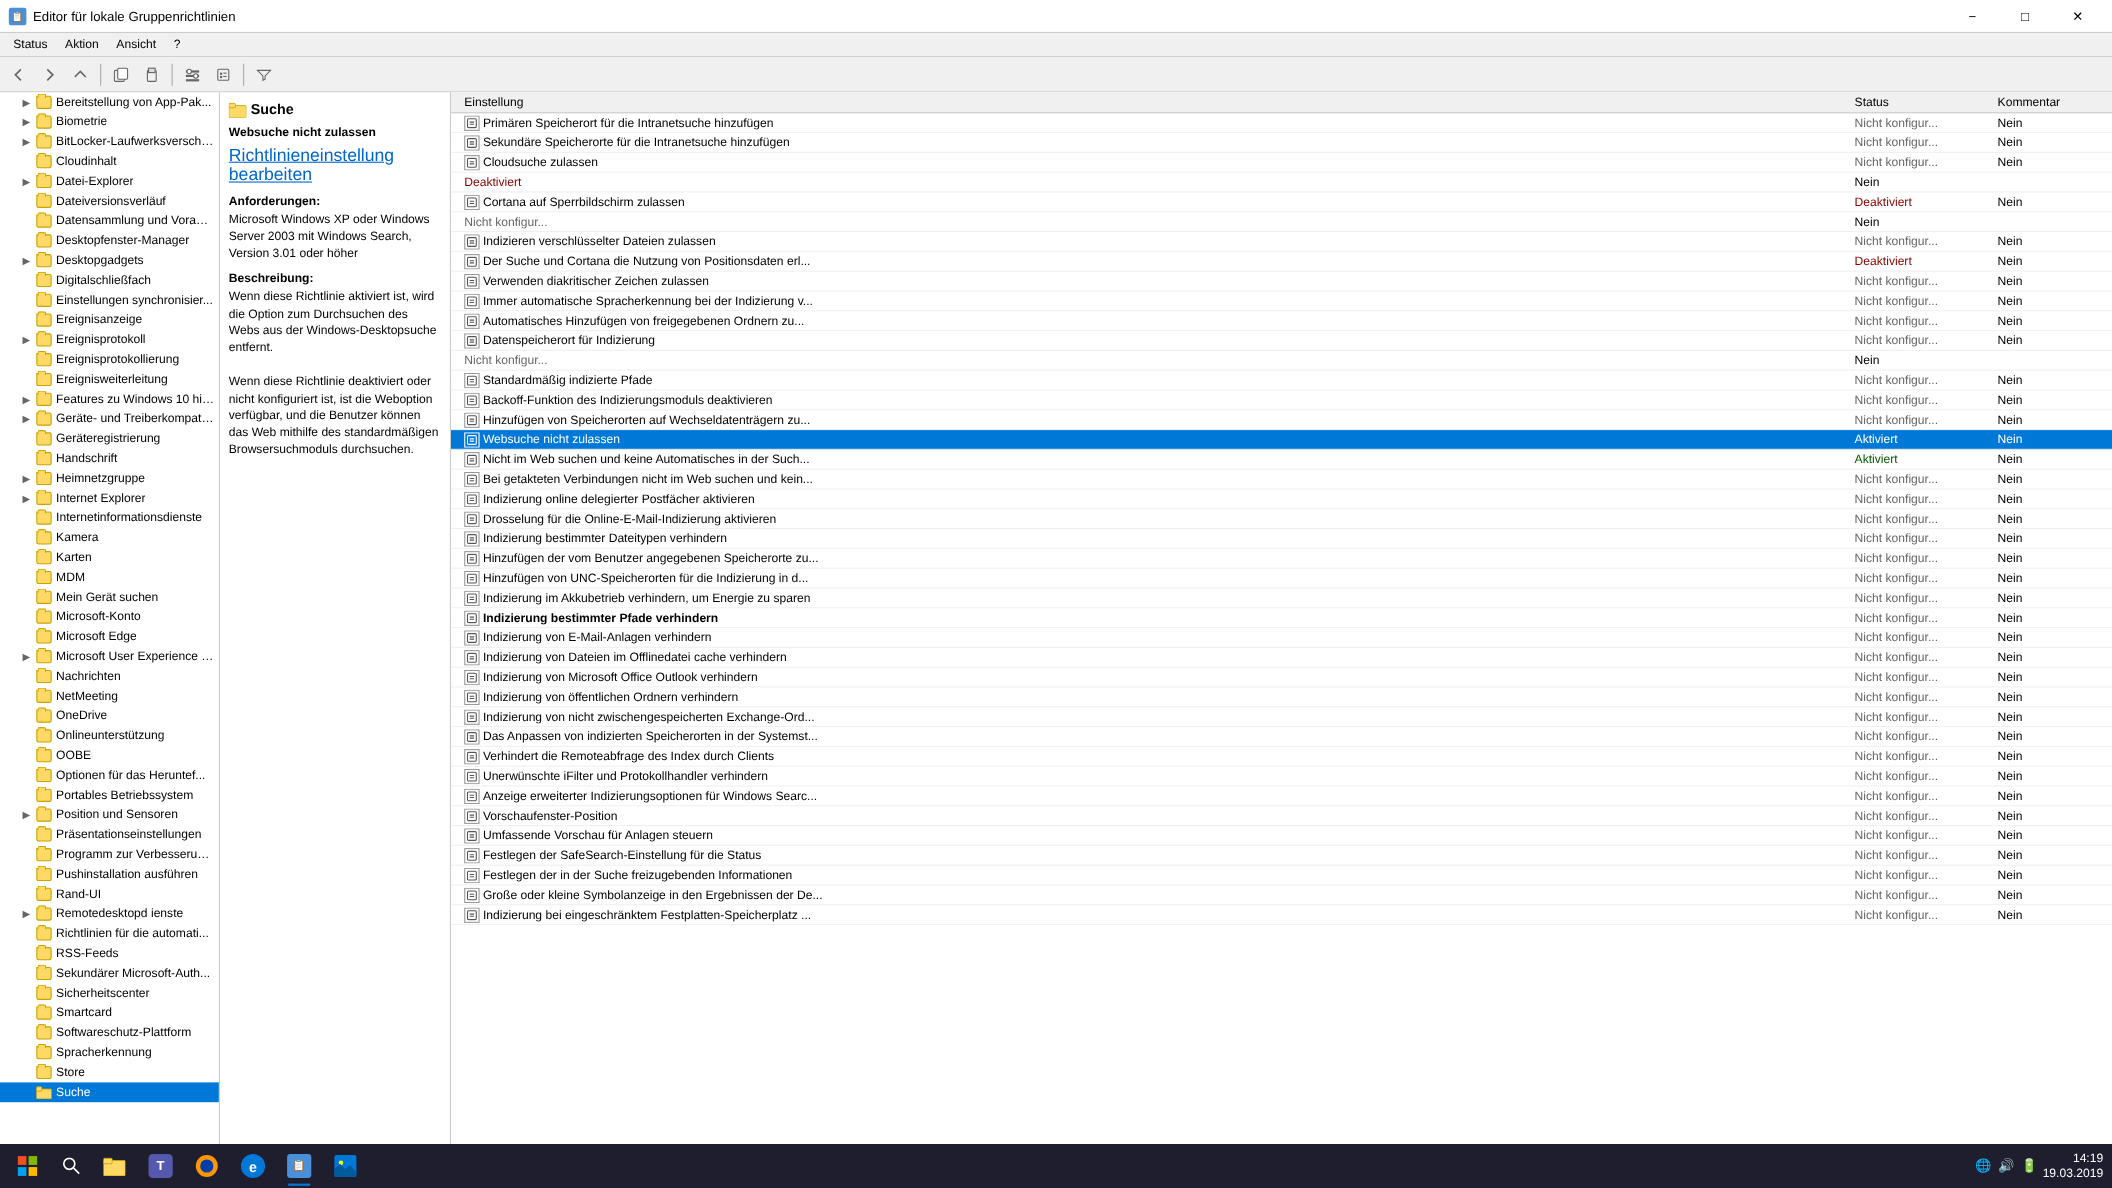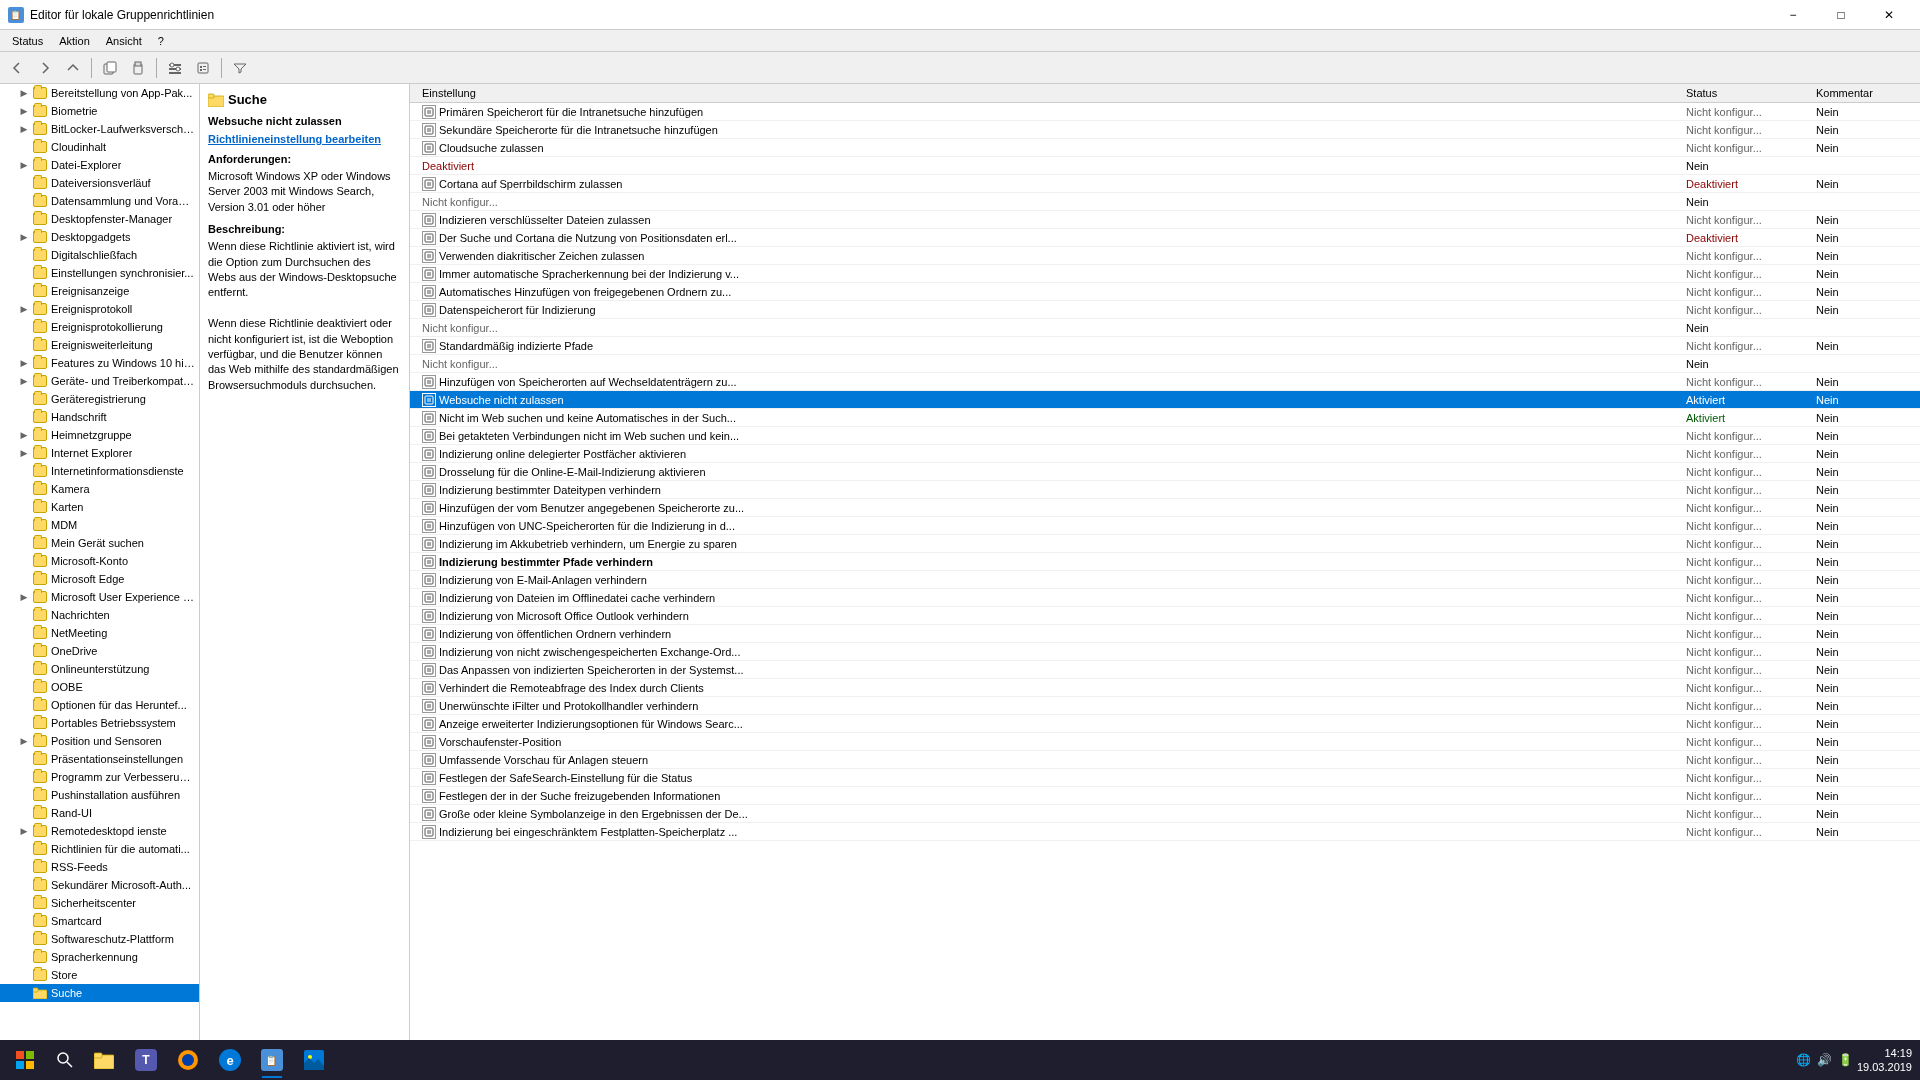--- a/index.html
+++ b/index.html
@@ -116,21 +116,21 @@
     }
     .middle-header {
       font-size: 13px;
       font-weight: bold;
       margin-bottom: 8px;
       display: flex;
       align-items: center;
       gap: 4px;
     }
     .policy-title { font-size: 11px; font-weight: bold; margin-bottom: 6px; }
-    .policy-link { color: #0066cc; cursor: pointer; text-decoration: underline; font-size: 11px; margin-bottom: 8px; display: block; font-weight: bold; }
+    .policy-link { color: #0066cc; cursor: pointer; text-decoration: underline; font-size: 16px; margin-bottom: 8px; display: block; }
     .section-label { font-size: 11px; font-weight: bold; margin-top: 8px; margin-bottom: 4px; }
     .policy-text { font-size: 11px; line-height: 1.4; color: #000; }
 
     
     .right-panel {
       flex: 1;
       background: white;
       overflow-y: auto;
       display: flex;
       flex-direction: column;
@@ -875,20 +875,30 @@
           <line x1="3" y1="4" x2="7" y2="4" stroke="#555" stroke-width="1"></line>
           <line x1="3" y1="6" x2="7" y2="6" stroke="#555" stroke-width="1"></line>
         </svg>
       </div>
       <span style="overflow:hidden;text-overflow:ellipsis;">Standardmäßig indizierte Pfade</span>
     </div>
     <div class="cell" style="color:#666">Nicht konfigur...</div>
     <div class="cell">Nein</div>
   </div>
         <div class="table-row">
+    <div class="cell">
+      <div class="policy-icon" style="background:white; border-color:#999;">
+        <svg width="10" height="10" viewBox="0 0 10 10">
+          <rect x="1" y="1" width="8" height="8" rx="1" fill="none" stroke="#555" stroke-width="1"></rect>
+          <line x1="3" y1="4" x2="7" y2="4" stroke="#555" stroke-width="1"></line>
+          <line x1="3" y1="6" x2="7" y2="6" stroke="#555" stroke-width="1"></line>
+        </svg>
+      </div>
+      <span style="overflow:hidden;text-overflow:ellipsis;">Backoff-Funktion des Indizierungsmoduls deaktivieren</span>
+    </div>
     <div class="cell" style="color:#666">Nicht konfigur...</div>
     <div class="cell">Nein</div>
   </div>
         <div class="table-row">
     <div class="cell">
       <div class="policy-icon" style="background:white; border-color:#999;">
         <svg width="10" height="10" viewBox="0 0 10 10">
           <rect x="1" y="1" width="8" height="8" rx="1" fill="none" stroke="#555" stroke-width="1"></rect>
           <line x1="3" y1="4" x2="7" y2="4" stroke="#555" stroke-width="1"></line>
           <line x1="3" y1="6" x2="7" y2="6" stroke="#555" stroke-width="1"></line>

